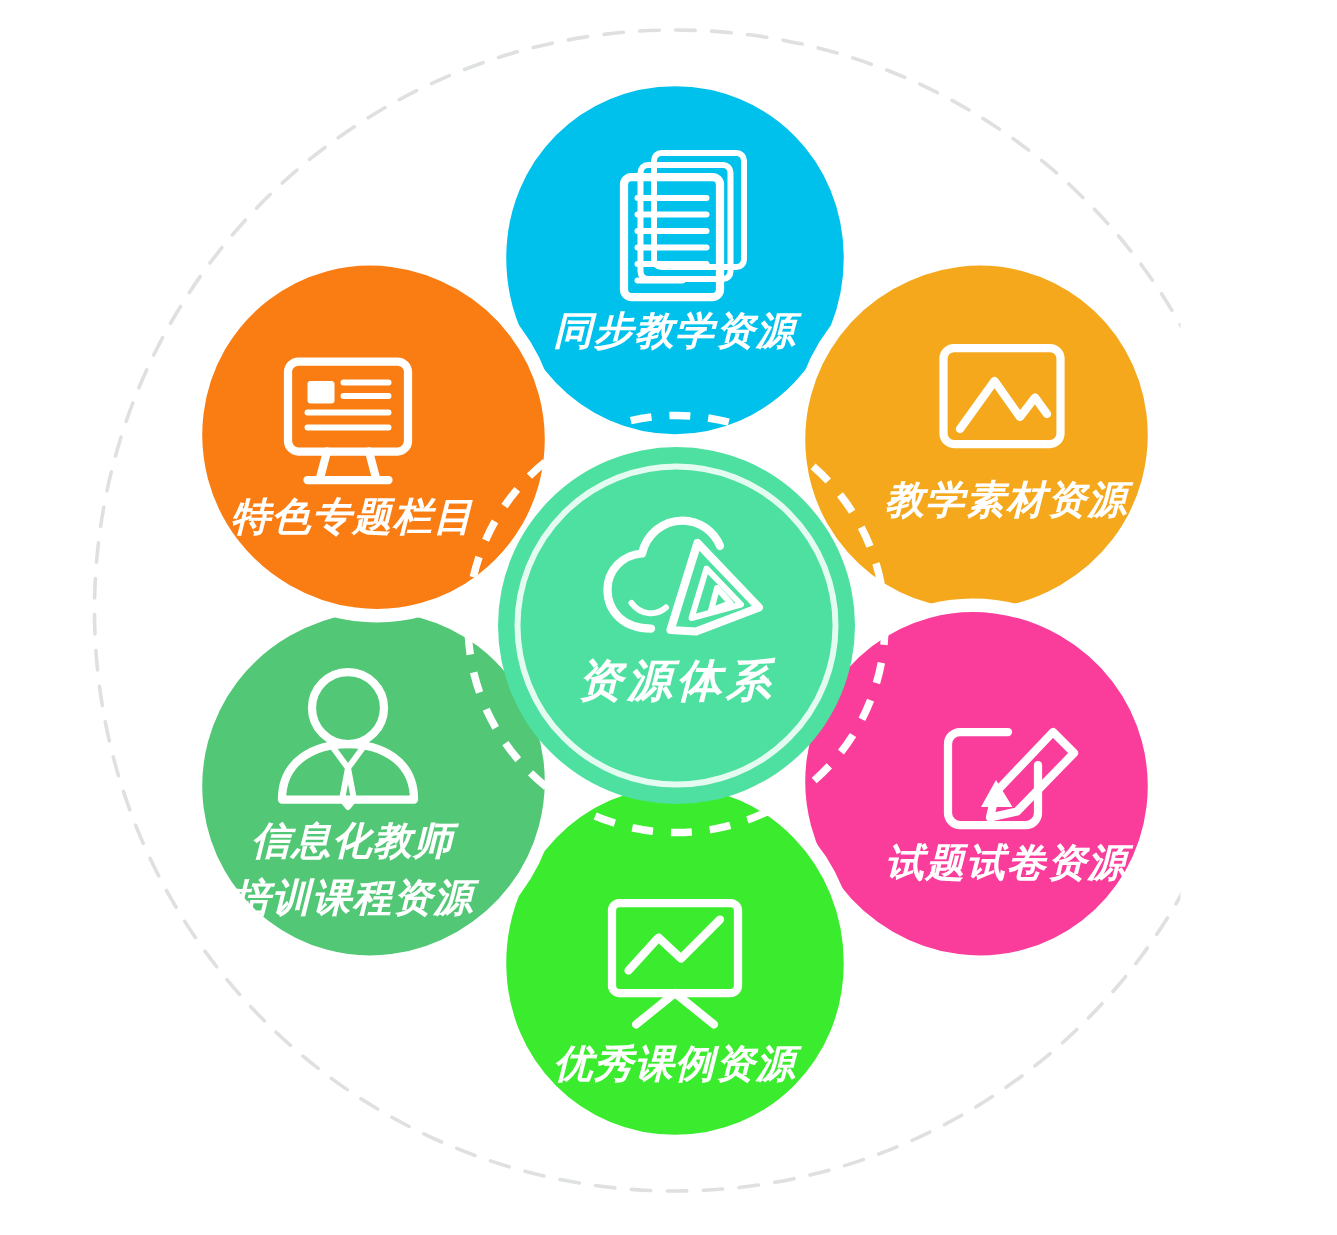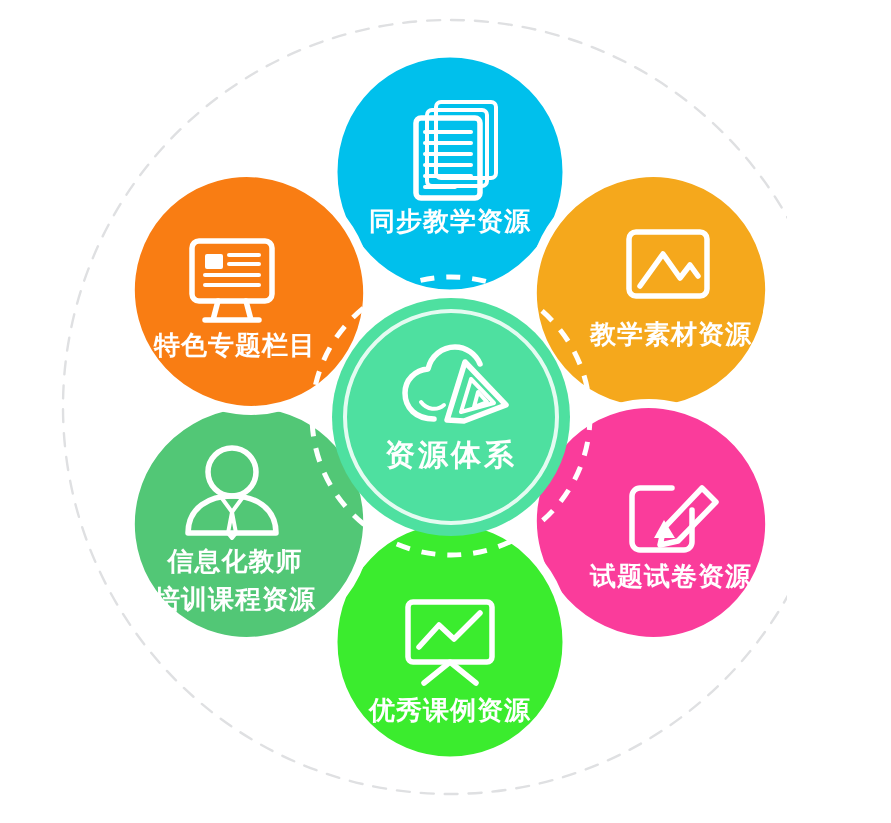--- a/index.html
+++ b/index.html
@@ -9,20 +9,21 @@
   }
   body {
     font-family: "DejaVu Sans", "Liberation Sans", sans-serif;
   }
   #stage {
     position: relative;
     width: 787px;
     height: 823px;
     background: #ffffff;
     overflow: hidden;
+    font-style: italic;
   }
   #diagram-svg {
     position: absolute;
     top: 0;
     left: 0;
     width: 891px;
     height: 823px;
     display: block;
   }
   .petal-label, .center-label {

